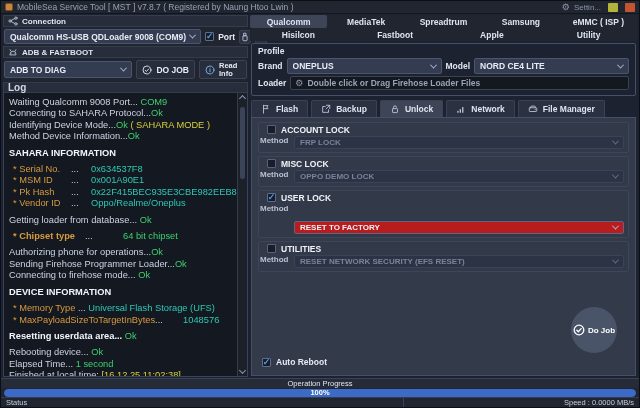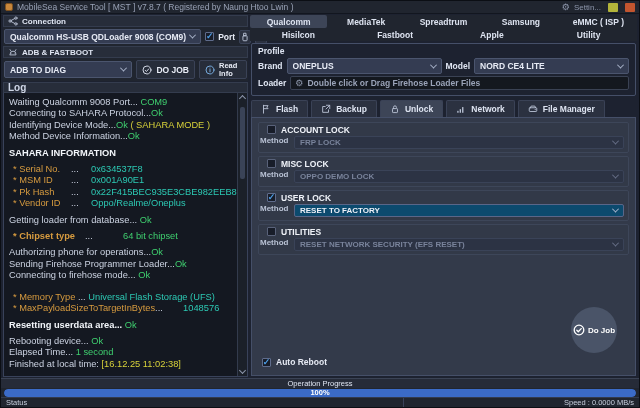--- a/index.html
+++ b/index.html
@@ -86,21 +86,21 @@
   .unlock-panel{flex:1;border:1px solid #454f68;margin:0 1px 1px 1px;background:#333a4a;
                 padding:4px 6px;position:relative;min-height:0;}
   .lock-sec{border:1px solid #3d4659;border-radius:2px;background:#323948;margin-bottom:3px;padding:1px 4px 3px 4px;}
   .lock-title{display:flex;gap:5px;align-items:center;height:11px;font-size:8.5px;font-weight:bold;
               color:#f0f3f9;padding-left:4px;}
   .lock-method{display:flex;align-items:flex-start;gap:4px;margin-top:1px;}
   .mlabel{font-size:8px;font-weight:bold;color:#b9c2d4;width:30px;margin-left:-3px;overflow:hidden;flex:0 0 30px;}
   .method-select{flex:1;height:13px;font-size:8px;}
   .method-select.disabled{background:#2c3344;color:#79839b;border-color:#3a4358;}
   .method-select.disabled .chev{border-color:#68718a;}
-  .method-select.enabled{background:#0c4a6e;color:#eef1f8;border-color:#5a6688;}
+  .method-select.enabled{background:#b91c1c;color:#eef1f8;border-color:#5a6688;margin-top:17px;}
   .panel-bottom-check{position:absolute;left:10px;bottom:8px;display:flex;gap:5px;align-items:center;}
   .dojob-circle{position:absolute;right:18px;bottom:22px;width:46px;height:46px;border-radius:50%;
                 background:#4a5468;display:flex;align-items:center;justify-content:center;gap:3px;
                 color:#fff;font-size:8px;font-weight:bold;}
   .dojob-circle .ic{color:#fff;}
   .dojob-circle .ic svg{width:12px;height:12px;stroke-width:1.3;}
   
   .footer{flex:0 0 29px;display:flex;flex-direction:column;}
   .op-strip{height:10px;line-height:10px;text-align:center;font-size:7.5px;color:#dfe5f2;
             background:#262b38;border-top:1px solid #3a4254;}
@@ -226,20 +226,21 @@
               <div class="log-line ind"><span class="seg c-o" style="display: inline-block; min-width: 58px;">* Vendor ID</span><span class="seg c-p" style="display: inline-block; min-width: 20px;">...</span><span class="seg c-t">Oppo/Realme/Oneplus</span></div>
               <div class="log-line blank"></div>
               <div class="log-line"><span class="seg c-p">Getting loader from database... </span><span class="seg c-g">Ok</span></div>
               <div class="log-line blank"></div>
               <div class="log-line ind"><span class="seg c-o" style="display: inline-block; min-width: 72px; font-weight: bold;">* Chipset type</span><span class="seg c-p" style="display: inline-block; min-width: 38px;">...</span><span class="seg c-g">64 bit chipset</span></div>
               <div class="log-line blank"></div>
               <div class="log-line"><span class="seg c-p">Authorizing phone for operations...</span><span class="seg c-g">Ok</span></div>
               <div class="log-line"><span class="seg c-p">Sending Firehose Programmer Loader...</span><span class="seg c-g">Ok</span></div>
               <div class="log-line"><span class="seg c-p">Connecting to firehose mode... </span><span class="seg c-g">Ok</span></div>
               <div class="log-line blank"></div>
+              <div class="log-line"><span class="seg c-b">DEVICE INFORMATION</span></div>
               <div class="log-line blank"></div>
               <div class="log-line ind"><span class="seg c-o">* Memory Type </span><span class="seg c-p">... </span><span class="seg c-t">Universal Flash Storage (UFS)</span></div>
               <div class="log-line ind"><span class="seg c-o" style="display: inline-block; min-width: 118px;">* MaxPayloadSizeToTargetInBytes</span><span class="seg c-p" style="display: inline-block; min-width: 28px;">...</span><span class="seg c-t">1048576</span></div>
               <div class="log-line blank"></div>
               <div class="log-line"><span class="seg c-b">Resetting userdata area... </span><span class="seg c-g">Ok</span></div>
               <div class="log-line blank"></div>
               <div class="log-line"><span class="seg c-p">Rebooting device... </span><span class="seg c-g">Ok</span></div>
               <div class="log-line"><span class="seg c-p">Elapsed Time... </span><span class="seg c-g">1 second</span></div>
               <div class="log-line"><span class="seg c-p">Finished at local time: </span><span class="seg c-y">[16.12.25 11:02:38]</span></div>
             </div>

